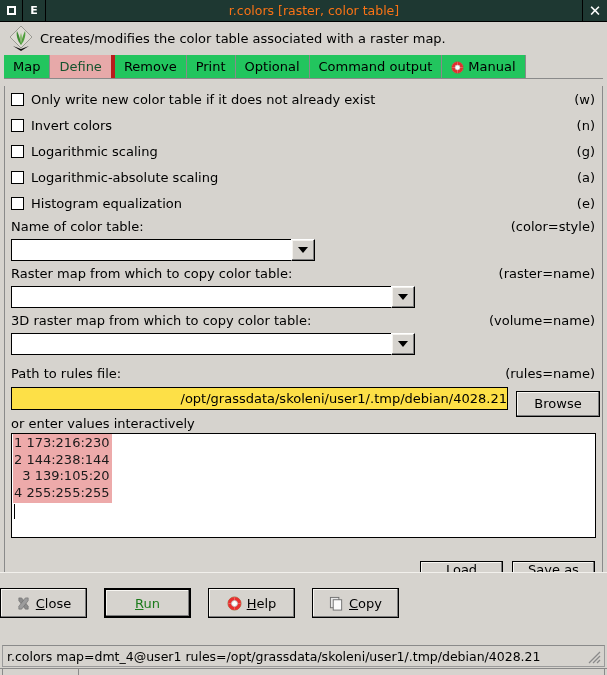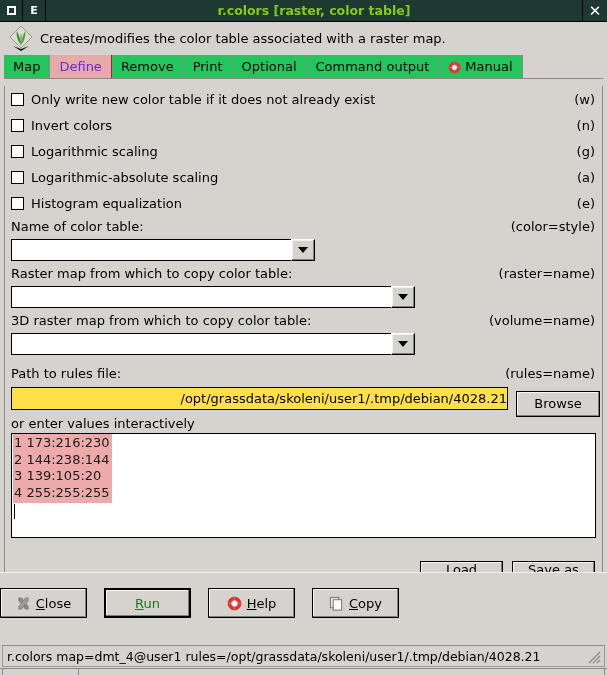--- a/index.html
+++ b/index.html
@@ -44,23 +44,23 @@
   }
   .tb-btn .sq {
     width: 9px;
     height: 9px;
     border: 2px solid #ffffff;
     box-sizing: border-box;
   }
   .tb-title {
     flex: 1;
     text-align: center;
-    color: #84cc16;
+    color: #f97316;
     font-size: 12.5px;
-    font-weight: bold;
+    font-weight: normal;
     line-height: 21px;
     letter-spacing: 0px;
     overflow: hidden;
     white-space: nowrap;
   }
   .tb-close {
     width: 24px;
     display: flex;
     align-items: center;
     justify-content: center;
@@ -109,22 +109,22 @@
     color: #000;
     box-sizing: border-box;
     display: flex;
     align-items: center;
     gap: 4px;
     white-space: nowrap;
   }
   .tab:first-child { border-left: 0; }
   .tab.selected {
     background: #e7a9a9;
-    color: #6d28d9;
-    border-right: 1px solid #b91c1c;
+    color: #14532d;
+    border-right: 4px solid #b91c1c;
     border-left: 0;
   }
   .tabstrip-underline {
     position: absolute;
     left: 0;
     right: 0;
     bottom: 0;
     height: 1px;
     background: #8a8a8a;
   }
@@ -269,20 +269,21 @@
 
   .rules-area {
     position: relative;
     margin-left: 6px;
     width: 585px;
     height: 105px;
     background: #ffffff;
     border: 1px solid #000000;
     box-sizing: border-box;
     overflow: hidden;
+    text-align: right;
   }
   .rules-text {
     position: absolute;
     left: 1px;
     top: 0px;
     font-size: 13px;
     line-height: 16.5px;
     white-space: pre;
     color: #1a1a1a;
     padding: 1px 2px 2px 1px;

